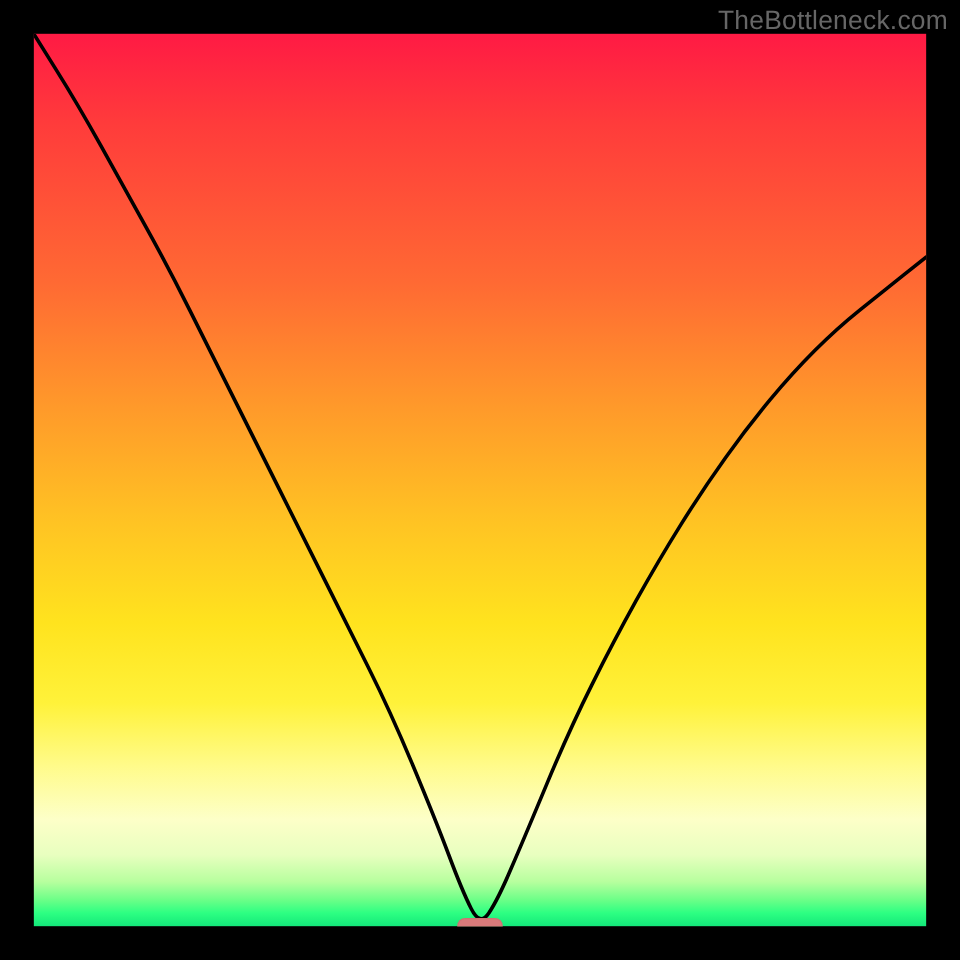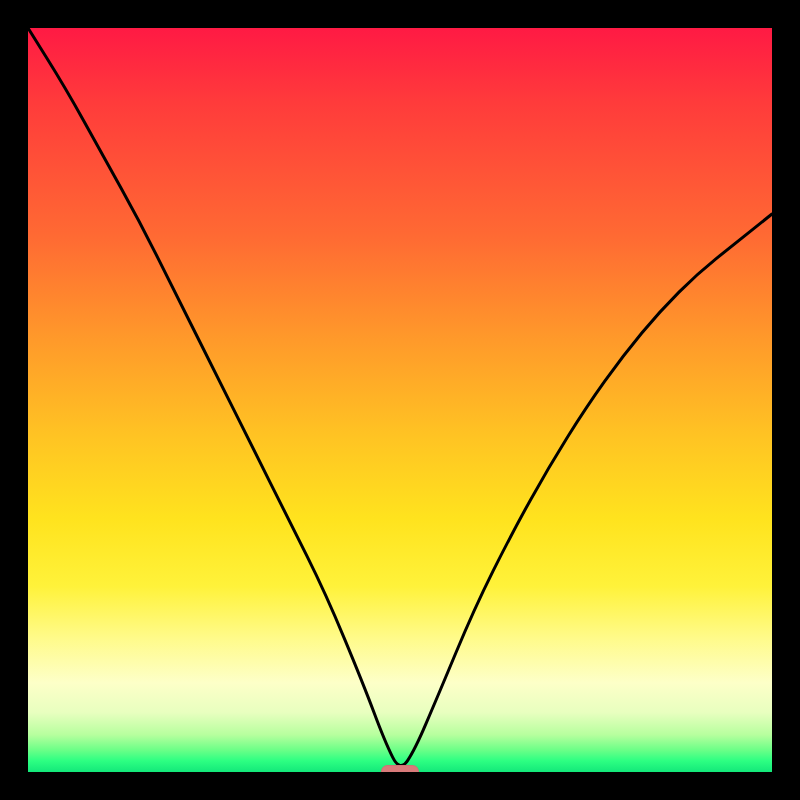--- a/index.html
+++ b/index.html
@@ -68,20 +68,21 @@
     border-radius: 8px;
     background: #d97a7a;
     box-shadow: 0 0 0 1px rgba(0,0,0,0.05) inset;
   }
 </style>
 </head>
 <body>
 
 <div class="canvas">
 
+  <div class="watermark">TheBottleneck.com</div>
 
   <div class="plot">
     <div class="gradient"></div>
 
     <svg class="curve" viewBox="0 0 744 744" preserveAspectRatio="none">
       <path fill="none" stroke="#000" stroke-width="3" stroke-linecap="round" d="M 0.0 0.0 Q 0.0 0.0 18.6 29.8 Q 37.2 59.5 55.8 93.0 Q 74.4 126.5 93.0 160.0 Q 111.6 193.4 130.2 230.6 Q 148.8 267.8 167.4 305.0 Q 186.0 342.2 204.6 379.4 Q 223.2 416.6 241.8 453.8 Q 260.4 491.0 279.0 528.2 Q 297.6 565.4 316.2 610.1 Q 334.8 654.7 346.0 684.5 Q 357.1 714.2 364.6 729.1 Q 372.0 744.0 379.4 732.8 Q 386.9 721.7 398.0 695.6 Q 409.2 669.6 427.8 625.0 Q 446.4 580.3 465.0 543.1 Q 483.6 505.9 502.2 472.4 Q 520.8 439.0 539.4 409.2 Q 558.0 379.4 576.6 353.4 Q 595.2 327.4 613.8 305.0 Q 632.4 282.7 651.0 264.1 Q 669.6 245.5 688.2 230.6 Q 706.8 215.8 725.4 200.9 T 744.0 186.0"></path>
     </svg>
 
     <div class="marker" style="width: 37.2px; left: 353.4px; top: 737px; background: rgb(217, 122, 122);"></div>
   </div>

